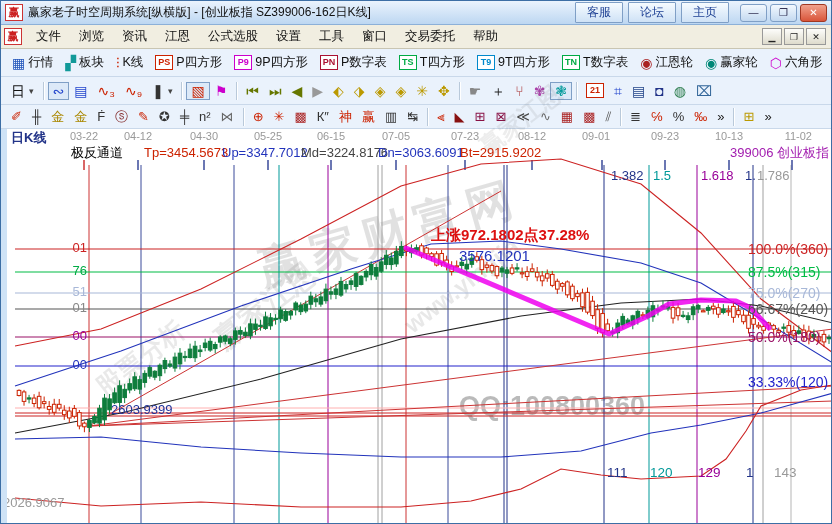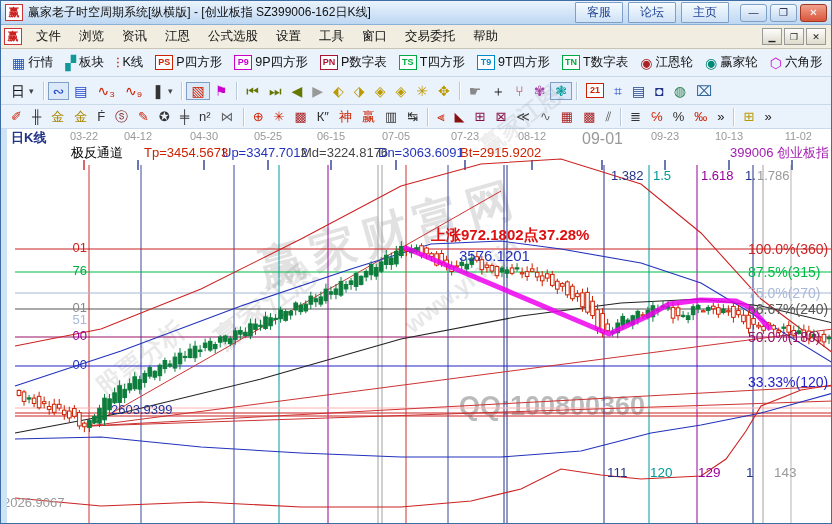--- a/index.html
+++ b/index.html
@@ -738,21 +738,21 @@
     <div class="chart-label" style="left:10px;top:2px;font-size:13px;font-weight:bold;color:#223388;">日K线</div>
     <div id="date-row">
         <div class="chart-label" style="left: 63px; top: 1px; width: 40px; text-align: center; font-size: 11px; color: rgb(153, 153, 153);">03-22</div>
         <div class="chart-label" style="left: 117px; top: 1px; width: 40px; text-align: center; font-size: 11px; color: rgb(153, 153, 153);">04-12</div>
         <div class="chart-label" style="left: 183px; top: 1px; width: 40px; text-align: center; font-size: 11px; color: rgb(153, 153, 153);">04-30</div>
         <div class="chart-label" style="left: 247px; top: 1px; width: 40px; text-align: center; font-size: 11px; color: rgb(153, 153, 153);">05-25</div>
         <div class="chart-label" style="left: 310px; top: 1px; width: 40px; text-align: center; font-size: 11px; color: rgb(153, 153, 153);">06-15</div>
         <div class="chart-label" style="left: 375px; top: 1px; width: 40px; text-align: center; font-size: 11px; color: rgb(153, 153, 153);">07-05</div>
         <div class="chart-label" style="left: 444px; top: 1px; width: 40px; text-align: center; font-size: 11px; color: rgb(153, 153, 153);">07-23</div>
         <div class="chart-label" style="left: 511px; top: 1px; width: 40px; text-align: center; font-size: 11px; color: rgb(153, 153, 153);">08-12</div>
-        <div class="chart-label" style="left: 581px; top: 1px; width: 40px; font-size: 16px; color: rgb(153, 153, 153);">09-01</div>
+        <div class="chart-label" style="left: 581px; top: 1px; width: 40px; font-size: 11px; color: rgb(153, 153, 153);">09-01</div>
         <div class="chart-label" style="left: 644px; top: 1px; width: 40px; text-align: center; font-size: 11px; color: rgb(153, 153, 153);">09-23</div>
         <div class="chart-label" style="left: 708px; top: 1px; width: 40px; text-align: center; font-size: 11px; color: rgb(153, 153, 153);">10-13</div>
         <div class="chart-label" style="left: 771px; top: 1px; width: 40px; text-align: right; font-size: 11px; color: rgb(153, 153, 153);">11-02</div>
       </div>
 
     <div class="chart-label" style="left:70px;top:17px;font-size:13px;color:#000;">极反通道</div>
     <div class="chart-label" style="left:143px;top:17px;font-size:13px;color:#cc2200;">Tp=3454.5673</div>
     <div class="chart-label" style="left:221px;top:17px;font-size:13px;color:#2233bb;">Up=3347.7012</div>
     <div class="chart-label" style="left:300px;top:17px;font-size:13px;color:#444;">Md=3224.8176</div>
     <div class="chart-label" style="left:377px;top:17px;font-size:13px;color:#2233bb;">Dn=3063.6091</div>
@@ -763,21 +763,21 @@
     <div class="chart-label" style="left:458px;top:118px;font-size:15px;color:#2233bb;">3576.1201</div>
     <div class="chart-label" style="left:110px;top:274px;font-size:13px;color:#223399;">2603.9399</div>
     <div class="chart-label" style="left:2px;top:367px;font-size:13px;color:#999;">2026.9067</div>
 
     <div id="level-labels">
         <div class="chart-label" style="left: 747px; top: 112px; font-size: 14px; color: rgb(204, 34, 34);">100.0%(360)</div>
         <div class="chart-label" style="left: 58px; top: 112px; width: 28px; text-align: right; font-size: 13px; color: rgb(204, 34, 34);">01</div>
         <div class="chart-label" style="left: 747px; top: 135px; font-size: 14px; color: rgb(0, 187, 68);">87.5%(315)</div>
         <div class="chart-label" style="left: 58px; top: 135px; width: 28px; text-align: right; font-size: 13px; color: rgb(0, 170, 68);">76</div>
         <div class="chart-label" style="left: 747px; top: 156px; font-size: 14px; color: rgb(168, 184, 216);">75.0%(270)</div>
-        <div class="chart-label" style="left: 58px; top: 156px; width: 28px; text-align: right; font-size: 13px; color: rgb(168, 184, 216); margin-top: 28px;">51</div>
+        <div class="chart-label" style="left: 58px; top: 156px; width: 28px; text-align: right; font-size: 13px; color: rgb(168, 184, 216);">51</div>
         <div class="chart-label" style="left: 747px; top: 172px; font-size: 14px; color: rgb(85, 85, 85);">66.67%(240)</div>
         <div class="chart-label" style="left: 58px; top: 172px; width: 28px; text-align: right; font-size: 13px; color: rgb(136, 136, 136);">01</div>
         <div class="chart-label" style="left: 747px; top: 200px; font-size: 14px; color: rgb(153, 17, 102);">50.0%(180)</div>
         <div class="chart-label" style="left: 58px; top: 200px; width: 28px; text-align: right; font-size: 13px; color: rgb(153, 0, 153);">00</div>
         <div class="chart-label" style="left: 747px; top: 229px; font-size: 14px; color: rgb(34, 34, 204); margin-top: 16px;">33.33%(120)</div>
         <div class="chart-label" style="left: 58px; top: 229px; width: 28px; text-align: right; font-size: 13px; color: rgb(34, 51, 187);">00</div>
       </div>
     <div id="cycle-labels">
         <div class="chart-label" style="left: 610px; top: 40px; font-size: 13px; color: rgb(34, 51, 136);">1.382</div>
         <div class="chart-label" style="left: 652px; top: 40px; font-size: 13px; color: rgb(0, 153, 153);">1.5</div>

